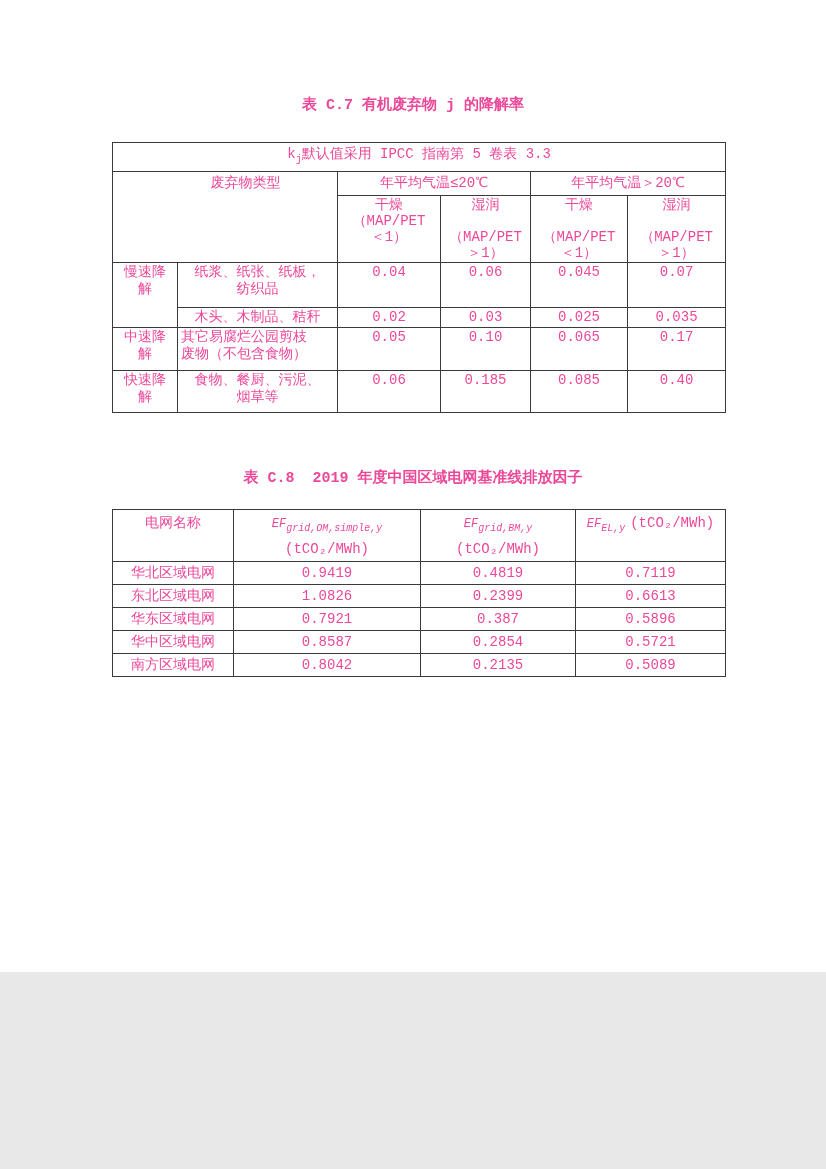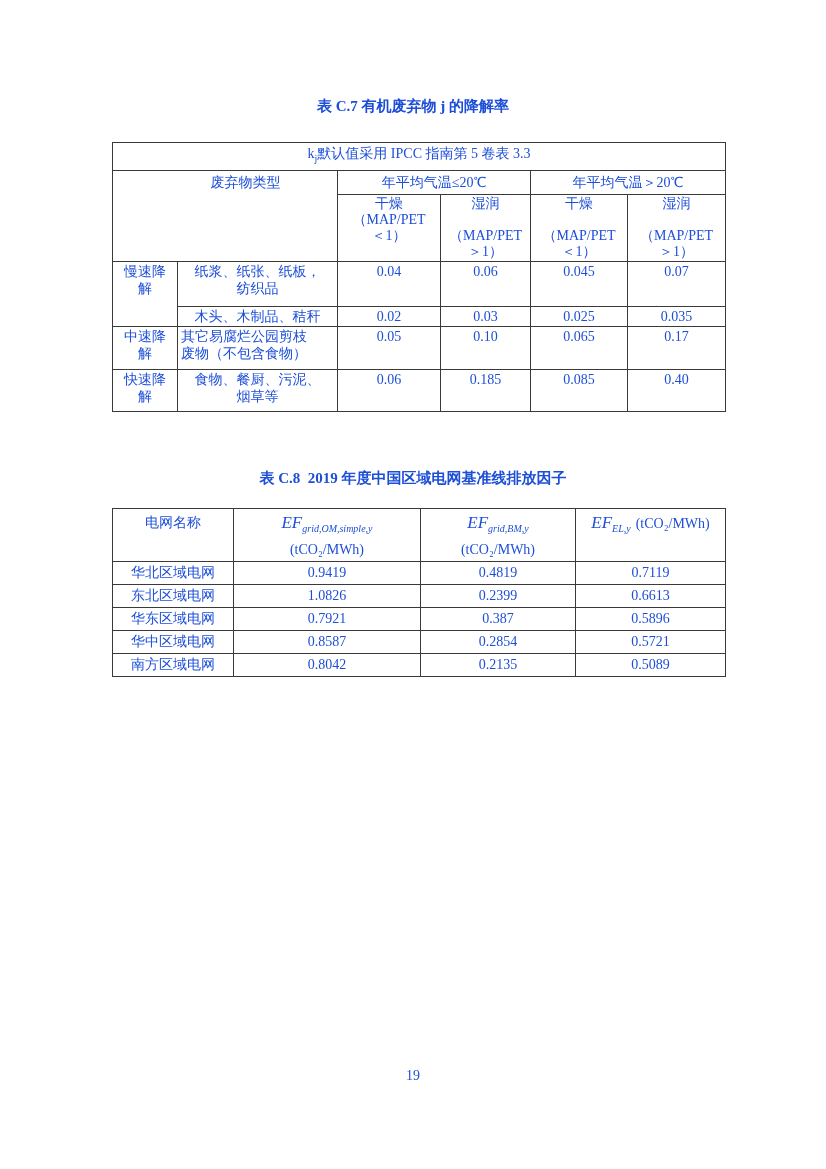--- a/index.html
+++ b/index.html
@@ -1,23 +1,23 @@
 <!DOCTYPE html>
 <html><head>
 <meta charset="utf-8">
 <style>
   html,body { margin:0; padding:0; background:#e8e8e8; }
   .page {
     position:relative;
-    width:826px; height:1169px;
+    width:826px; height:972px;
     margin:0 auto;
     background:#ffffff;
     overflow:hidden;
-    font-family:Liberation Serif, serif;
-    color:#1d4ed8;
+    font-family:Liberation Mono, monospace;
+    color:#ec4899;
   }
   .doc-title {
     margin:0;
     text-align:center;
     font-size:15px;
     font-weight:bold;
     line-height:20px;
     white-space:pre-wrap;
   }
   .title-c7 { padding-top:96px; }
@@ -55,21 +55,21 @@
   .t7 .temp-cell { vertical-align:middle; }
   .t7 sub.kj { font-size:10px; }
   .desc-left { text-align:left; }
 
   
   .t8 { margin-top:20px; }
   .t8 td, .t8 th { line-height:20px; vertical-align:middle; }
   .t8 .hdr-row { height:45px; }
   .t8 .hdr { vertical-align:top; line-height:21px; padding-top:3px; }
   .t8 .body-row { height:20px; }
-  .ef-base { font-style:italic; font-size:17px; }
+  .ef-base { font-style:italic; font-size:12px; }
   .ef-sub { font-style:italic; font-size:10px; }
   .ef-unit { font-size:14px; }
   .ef-unit-inline { margin-left:5px; }
 
   .note-line {
     margin:20px 0 0 103px;
     font-size:13px;
     line-height:17px;
     width:620px;
   }

